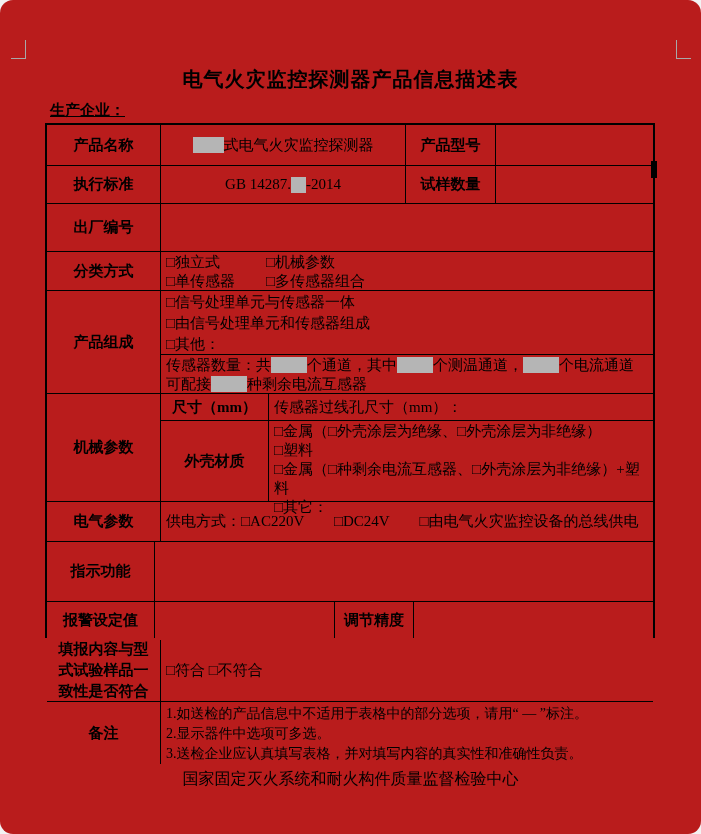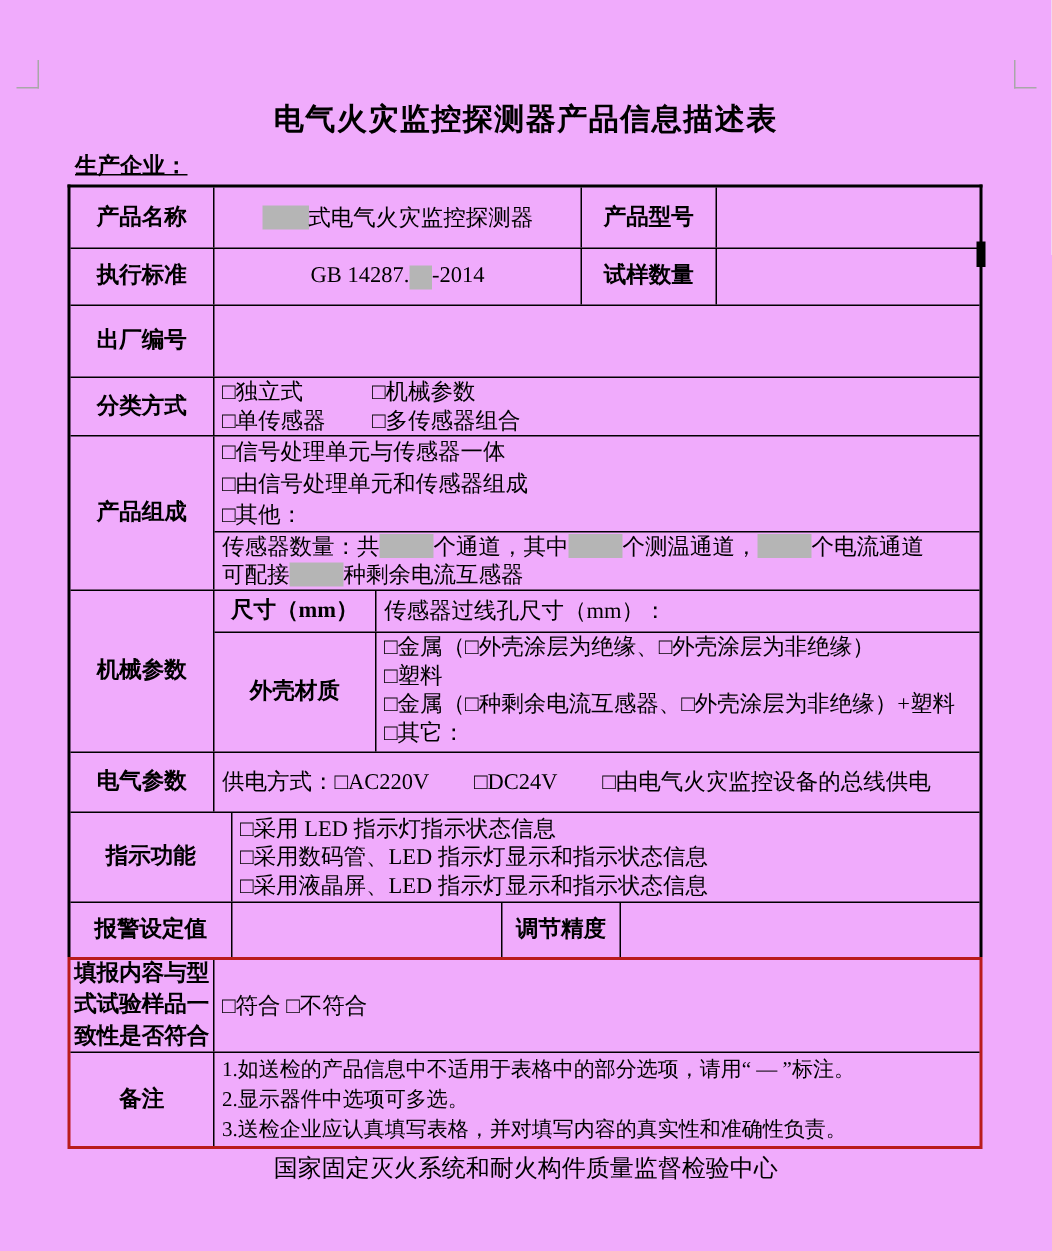--- a/index.html
+++ b/index.html
@@ -1,19 +1,19 @@
 <!DOCTYPE html>
 <html><head>
 <meta charset="utf-8">
 <style>
   html,body { margin:0; padding:0; background:#f3f3f3; }
   .page {
-    position:relative; width:701px; height:834px; background:#f0abfc;
+    position:relative; width:701px; height:834px; background:#b91c1c;
     font-family:"Liberation Serif","DejaVu Serif",serif; color:#000;
-    margin:0 auto; overflow:hidden;
+    margin:0 auto; overflow:hidden;border-radius:13px;
   }
   .title {
     position:absolute; top:66px; left:0; width:100%;
     text-align:center; font-size:20px; font-weight:bold; letter-spacing:1px;
   }
   .manufacturer {
     position:absolute; left:50px; top:101px;
     font-size:15px; font-weight:bold; text-decoration:underline;
   }
   
@@ -24,21 +24,21 @@
   .tbl  { position:absolute; left:45px; top:123px; width:606px; border:2px solid #000; border-bottom:none; }
   .tbl2 { position:absolute; left:45px; top:638px; width:606px; border:2px solid #b91c1c; }
   .r { display:flex; border-bottom:1px solid #000; box-sizing:border-box; }
   .r.noline { border-bottom:none; }
   .c { box-sizing:border-box; border-right:1px solid #000; }
   .c.last { border-right:none; flex:1; }
   .lab {
     display:flex; align-items:center; justify-content:center;
     font-weight:bold; font-size:15px; text-align:center; line-height:21px;
   }
-  .w100 { width:96px; } .w245 { width:245px; } .w90 { width:90px; }
+  .w100 { width:114px; } .w245 { width:245px; } .w90 { width:90px; }
   .w108 { width:108px; } .w180 { width:180px; } .w79 { width:79px; }
   .stack { display:flex; flex-direction:column; flex:1; min-width:0; }
   .sub { display:flex; border-bottom:1px solid #000; box-sizing:border-box; }
   .sub.noline { border-bottom:none; }
   .content { font-size:15px; padding-left:5px; box-sizing:border-box; }
   .vcenter { display:flex; align-items:center; }
   .hcenter { display:flex; align-items:center; justify-content:center; padding-left:0; }
   .lines19 { line-height:19px; padding-top:1px; }
   .lines21 { line-height:21px; padding-top:1px; }
   .opt-col { display:inline-block; width:100px; }
@@ -139,25 +139,20 @@
 
     <div class="r" style="height:40px">
       <div class="c w100 lab">电气参数</div>
       <div class="c last content vcenter">供电方式：□AC220V　　□DC24V　　□由电气火灾监控设备的总线供电</div>
     </div>
 
     <div class="r noline" style="height:96px">
       <div class="stack">
         <div class="sub" style="height:60px">
           <div class="c w108 lab">指示功能</div>
-          <div class="c last content lines19" style="padding-top:2px">
-            <div>□采用 LED 指示灯指示状态信息</div>
-            <div>□采用数码管、LED 指示灯显示和指示状态信息</div>
-            <div>□采用液晶屏、LED 指示灯显示和指示状态信息</div>
-          </div>
         </div>
         <div class="sub noline" style="height:36px">
           <div class="c w108 lab">报警设定值</div>
           <div class="c w180 content"></div>
           <div class="c w79 lab">调节精度</div>
           <div class="c last content"></div>
         </div>
       </div>
     </div>
 

